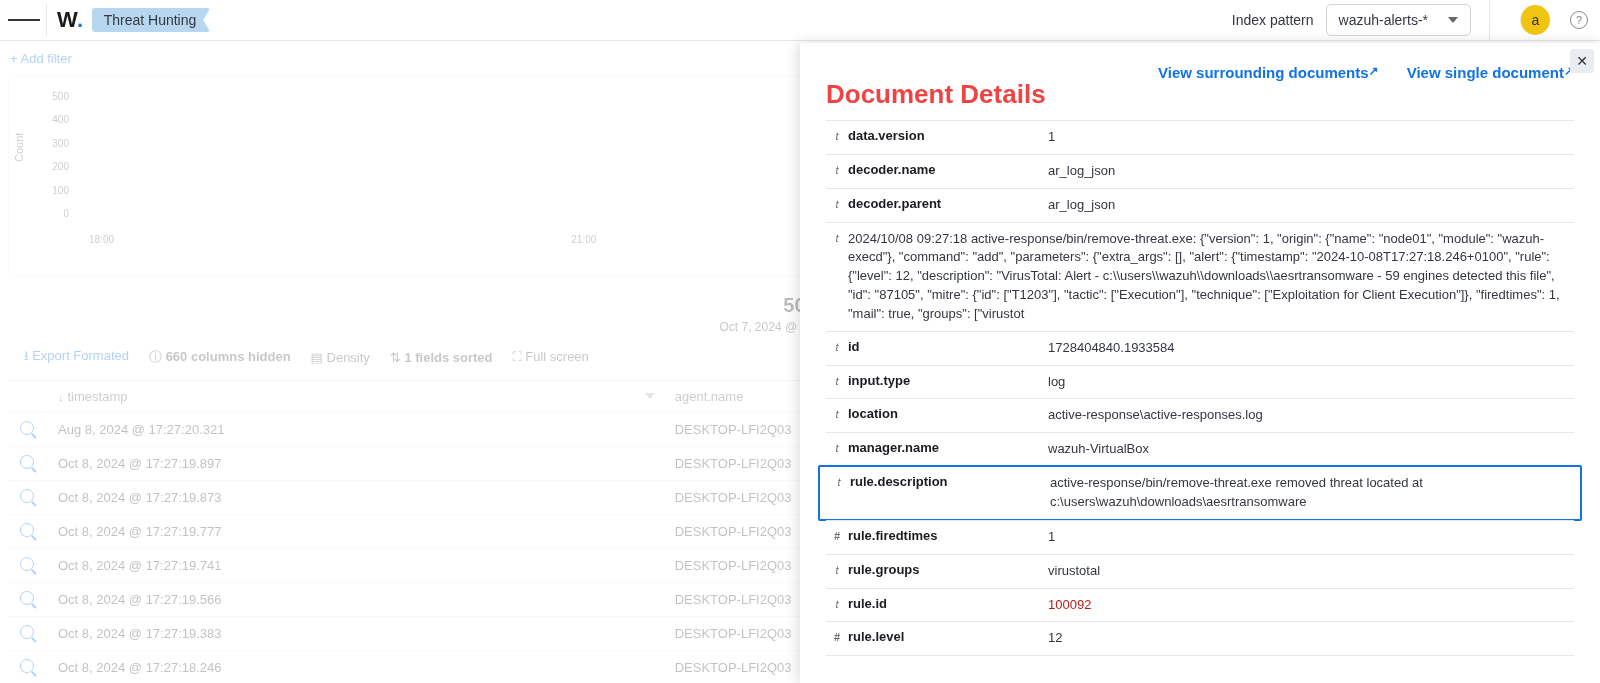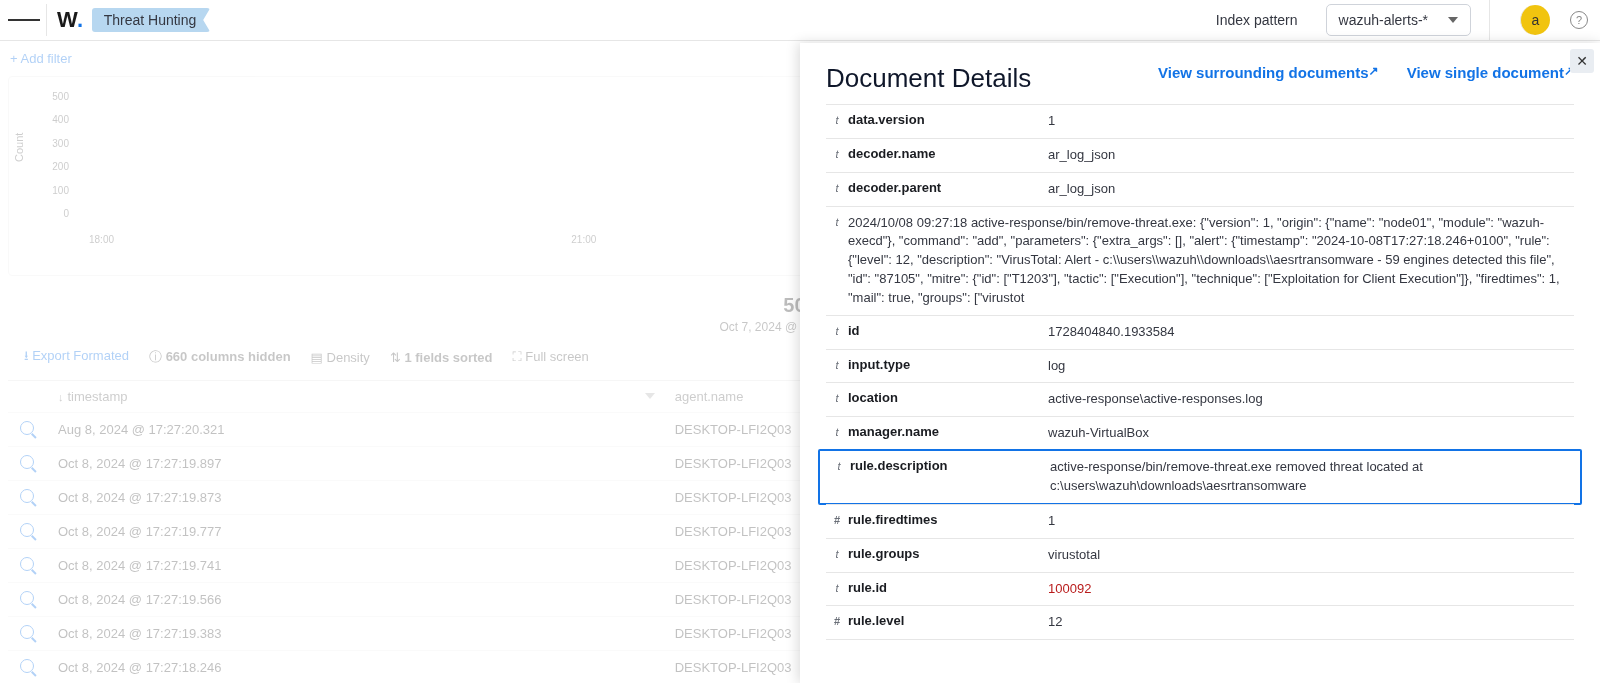--- a/index.html
+++ b/index.html
@@ -4,21 +4,21 @@
 <style>
 * { box-sizing: border-box; margin: 0; padding: 0; font-family: -apple-system, BlinkMacSystemFont, 'Segoe UI', Helvetica, Arial, sans-serif; }
 body { background: #fff; color: #333; font-size: 13px; width: 1600px; height: 683px; overflow: hidden; position: relative; }
 .topbar { display: flex; align-items: center; height: 41px; border-bottom: 1px solid #e6e6e6; padding: 0 8px; }
 .menu-btn { width: 32px; height: 32px; display: flex; align-items: center; justify-content: center; cursor: pointer; }
 .divider-v { width: 1px; height: 32px; background: #e6e6e6; margin: 0 6px; }
 .logo { font-size: 22px; font-weight: 700; color: #1a1a1a; margin: 0 8px 0 4px; letter-spacing: .5px; }
 .logo .dot { color: #1273e6; }
 .crumb { background: #b7d7f0; color: #343741; padding: 4px 14px 4px 12px; border-radius: 3px; font-size: 14px; clip-path: polygon(0 0,100% 0,94% 50%,100% 100%,0 100%); }
 .spacer { flex: 1; }
-.index-label { color: #343741; font-size: 14px; margin-right: 28px; }
+.index-label { color: #343741; font-size: 14px; margin-right: 12px; }
 .index-select { border: 1px solid #cfd3da; border-radius: 5px; padding: 7px 12px; display: flex; align-items: center; gap: 20px; font-size: 14px; color: #343741; cursor: pointer; text-align: center; }
 .avatar { width: 30px; height: 30px; border-radius: 50%; background: #f1c40f; color: #333; display: flex; align-items: center; justify-content: center; font-size: 14px; margin: 0 10px 0 20px; border-left: 1px solid #e6e6e6; }
 .avatar-wrap { display:flex; align-items:center; border-left:1px solid #e6e6e6; height:41px; padding:0 10px; margin-left:18px;}
 .help-icon { width: 18px; height: 18px; border: 1.5px solid #888; border-radius: 50%; display: flex; align-items: center; justify-content: center; font-size: 11px; color: #888; cursor: pointer; margin-right:4px;}
 .dim-layer { opacity: 0.32; padding: 6px 8px; pointer-events: none; }
 .filter-row { display: flex; align-items: center; gap: 10px; padding: 4px 2px 10px; }
 .filter-chip { border: 1px dotted #bbb; border-radius: 4px; padding: 4px 8px; font-size: 12px; display: flex; align-items: center; gap: 6px; }
 .add-filter { color: #1273e6; font-size: 13px; }
 .chart-area { border: 1px solid #eee; border-radius: 4px; height: 200px; position: relative; padding: 14px 30px 30px 50px; }
 .y-axis-label { position: absolute; left: 10px; top: 50%; transform: rotate(-90deg) translateX(20px); transform-origin: left; font-size: 11px; color: #666; }
@@ -30,21 +30,21 @@
 .toolbar { display: flex; align-items: center; gap: 20px; padding: 12px 16px; color: #555; font-size: 13px; }
 .toolbar .blue { color: #1273e6; }
 .tbl { width: 100%; border-collapse: collapse; border-top: 1px solid #e6e6e6; }
 .tbl th, .tbl td { text-align: left; padding: 8px 12px; border-bottom: 1px solid #f0f0f0; font-size: 13px; color: #444; }
 .tbl th { color: #666; font-weight: 500; position: relative; }
 .tbl .icon-cell { width: 34px; text-align: center; }
 .link { color: #b91c1c; }
 .flyout { position: absolute; top: 43px; right: 0; bottom: 0; width: 800px; background: #fff; box-shadow: -2px 0 12px rgba(0,0,0,0.15); padding: 20px 26px 0 26px; overflow-y: auto; }
 .flyout-close { position: absolute; top: 6px; right: 6px; width: 24px; height: 24px; background: #e9edf2; border-radius: 3px; display: flex; align-items: center; justify-content: center; cursor: pointer; font-size: 14px; color: #333; }
 .flyout-header { display: flex; align-items: flex-start; justify-content: space-between; margin-bottom: 10px; }
-.flyout-title { font-size: 26px; font-weight: 400; color: #0f172a; }
+.flyout-title { font-size: 26px; font-weight: 700; color: #ef4444; margin-top: 16px; }
 .flyout-links { display: flex; gap: 28px; }
 .flyout-link { color: #1273e6; font-size: 15px; font-weight: 600; line-height: 1.35; cursor: pointer; display:flex; flex-direction:row; }
 .ext-icon { font-size: 12px; }
 .field-row { display: flex; border-top: 1px solid #e6e6e6; padding: 7px 0; font-size: 13px; }
 .field-type { width: 22px; text-align: center; color: #6a6f78; font-style: italic; font-size: 11px; padding-top: 2px; }
 .field-key { width: 200px; font-weight: 600; color: #1a1c21; word-break: break-word; }
 .field-val { flex: 1; color: #343741; word-break: break-word; line-height: 1.45; }
 .field-row.highlight { border: 2px solid #1273e6; margin: -1px -8px; padding: 7px 8px; border-radius: 2px; }
 .chev { width:0;height:0;border-left:5px solid transparent;border-right:5px solid transparent;border-top:6px solid #666;display:inline-block; }
 .ham span{display:block;width:16px;height:2px;background:#333;margin:3px 0;}

